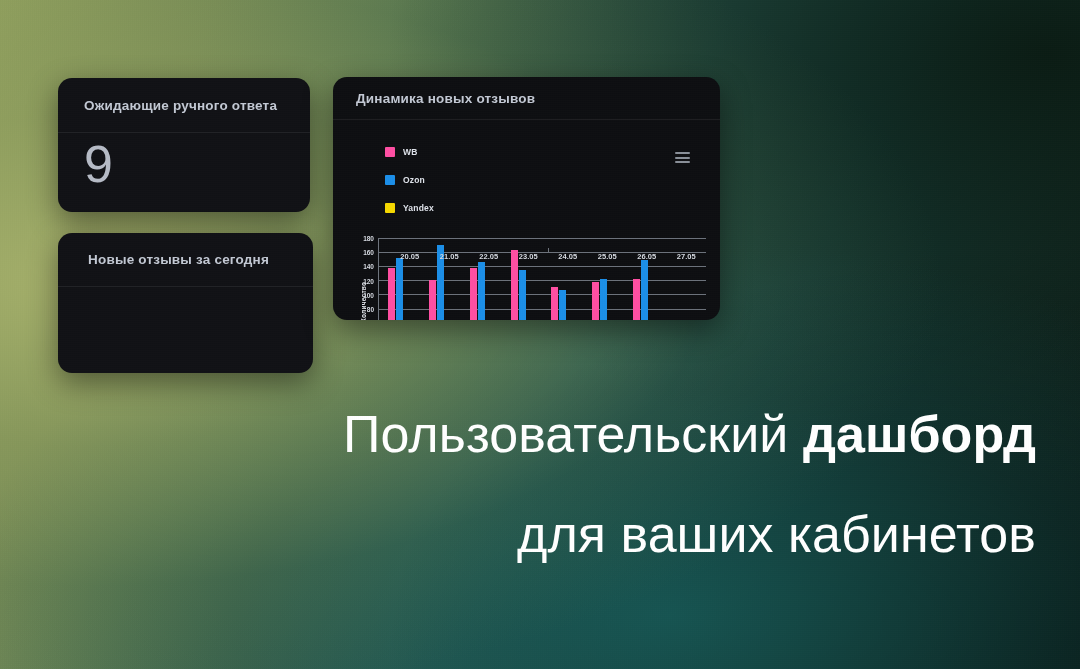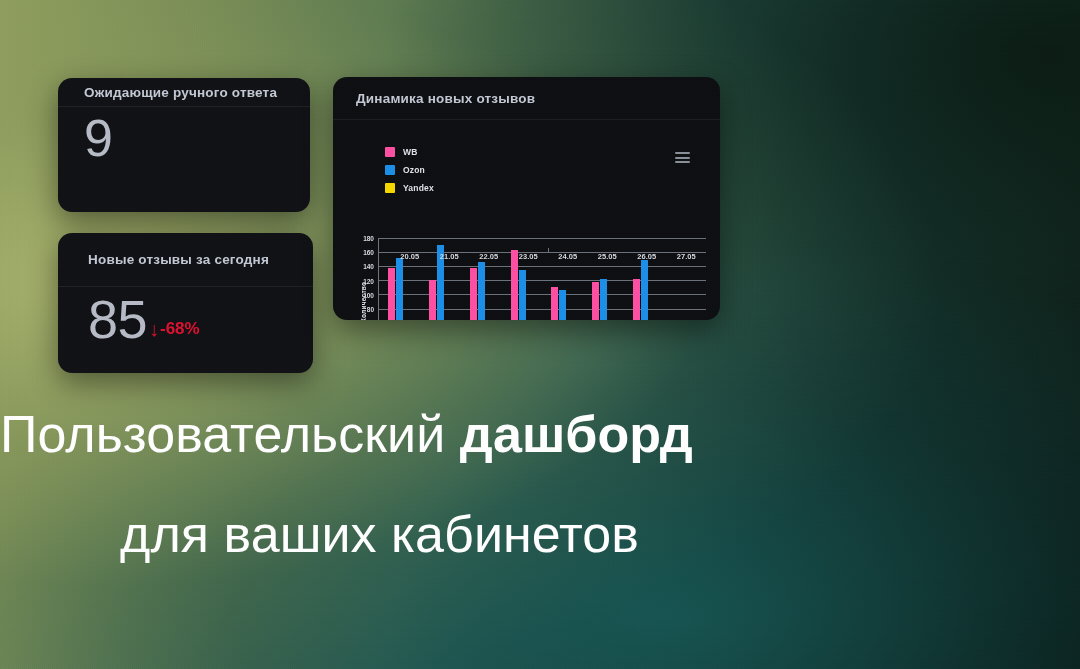--- a/index.html
+++ b/index.html
@@ -42,21 +42,21 @@
     display:flex; align-items:center;
   }
   .card-title {
     color:#c3c9d4;
     font-size:13.5px;
     font-weight:700;
     letter-spacing:.015em;
   }
 
   #kpi-pending { left:58px; top:78px; width:252px; height:134px; }
-  #kpi-pending .card-head { height:29px; padding:0 26px; }
+  #kpi-pending .card-head { height:55px; padding:0 26px; }
   #kpi-pending .card-body { padding:4px 26px 0; }
 
   #kpi-new { left:58px; top:233px; width:255px; height:140px; }
   #kpi-new .card-head { height:54px; padding:0 30px; }
   #kpi-new .card-body { padding:4px 30px 0; display:flex; align-items:flex-end; }
 
   .kpi-value {
     color:#b6bbc6;
     font-size:52px;
     font-weight:400;
@@ -81,21 +81,21 @@
   
   #chart-card {
     left:333px; top:77px; width:387px; height:243px;
     background:#0e0f12;
   }
   #chart-card .card-head { height:43px; padding:0 23px; }
   .chart-body { position:relative; padding:0; height:253px; }
 
   .legend {
     position:absolute; left:52px; top:27px;
-    display:flex; flex-direction:column; gap:8px;
+    display:flex; flex-direction:column; gap:18px;
   }
   .legend-item { display:flex; align-items:center; gap:8px; }
   .legend-swatch { width:10px; height:10px; border-radius:1px; display:block; }
   .legend-label { color:#dfe3ea; font-size:8.5px; font-weight:700; letter-spacing:.02em; }
 
   .menu-icon {
     position:absolute; right:30px; top:32px;
     width:15px; height:11px;
     display:flex; flex-direction:column; justify-content:space-between;
     cursor:pointer;
@@ -155,21 +155,21 @@
     letter-spacing:.01em;
   }
   .xtickmark {
     position:absolute; top:-4px; left:50%;
     width:1px; height:4px; background:#6f757e;
   }
 
   
   #headline {
     position:absolute; left:0; right:0; top:404px;
-    text-align:left;
+    text-align:right;
     color:#ffffff;
     line-height:1.16;
     letter-spacing:.004em;
     padding-right:44px;
   }
   .hl-line { font-size:52px; font-weight:300; white-space:nowrap; }
   .hl-line.l2 { padding-left:120px;margin-top:40px; }
   .hl-strong { font-weight:700; }
 </style>
 </head>
@@ -182,27 +182,20 @@
       <div class="card-title">Ожидающие ручного ответа</div>
     </div>
     <div class="card-body">
       <div class="kpi-value">9</div>
     </div>
   </div>
 
   <div class="card" id="kpi-new">
     <div class="card-head">
       <div class="card-title">Новые отзывы за сегодня</div>
-    </div>
-    <div class="card-body">
-      <div class="kpi-value">85</div>
-      <div class="kpi-delta">
-        <span class="arrow">↓</span>
-        <span>-68%</span>
-      </div>
     </div>
   </div>
 
   <div class="card" id="chart-card">
     <div class="card-head">
       <div class="card-title">Динамика новых отзывов</div>
     </div>
 
     <div class="chart-body">
 

